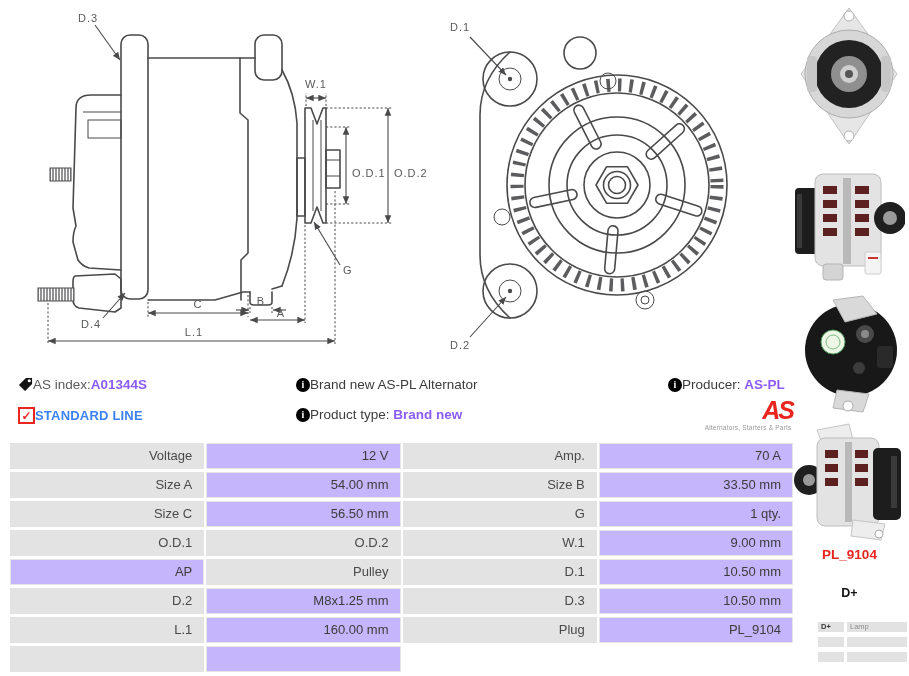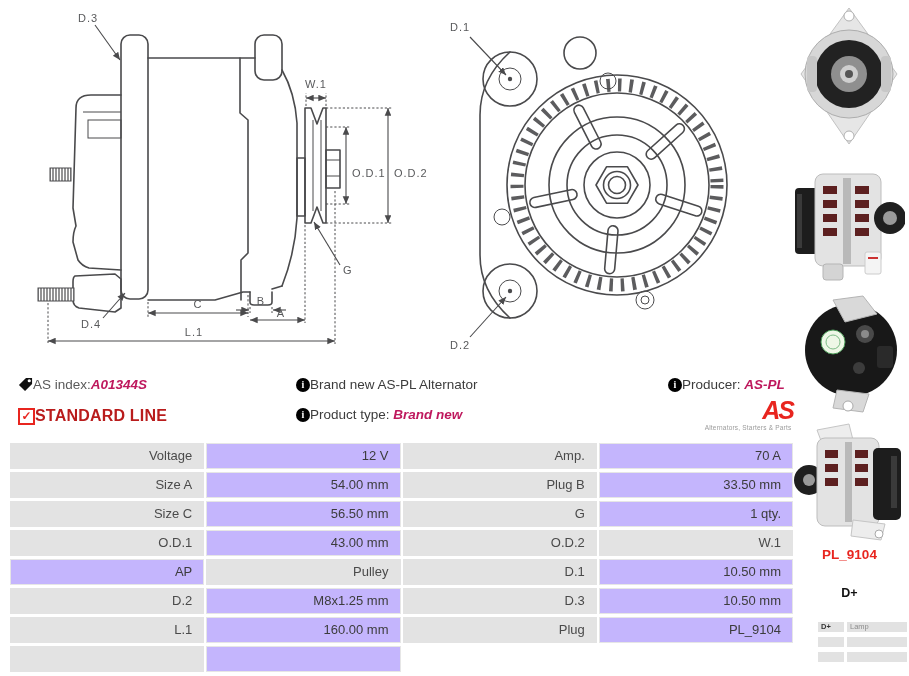--- a/index.html
+++ b/index.html
@@ -9,25 +9,25 @@
   
   .draw{position:absolute;}
   .draw text{font-family:"Liberation Sans",sans-serif;font-size:11px;fill:#58595b;letter-spacing:1px;}
   .ln{stroke:#4a4a4c;stroke-width:1.6;fill:none;stroke-linejoin:round;stroke-linecap:round;}
   .thin{stroke:#4a4a4c;stroke-width:1;fill:none;}
   .dim{stroke:#4a4a4c;stroke-width:1.1;fill:none;}
   .dot{stroke:#4a4a4c;stroke-width:1;fill:none;stroke-dasharray:2.2 2;}
 
   
   .info-item{position:absolute;display:flex;align-items:center;gap:0;font-size:13.5px;color:#5a5a5a;white-space:nowrap;}
-  .info-item b{color:#be185d;font-style:italic;}
+  .info-item b{color:#8b5cf6;}
   .info-icon{width:14px;height:14px;border-radius:50%;background:#000;color:#fff;
              display:inline-flex;align-items:center;justify-content:center;
              font-size:10px;font-weight:bold;font-family:"Liberation Serif",serif;flex:0 0 auto;}
-  .std-line{color:#b91c1c;font-weight:bold;font-size:16px;letter-spacing:.2px;}
+  .std-line{color:#3b82f6;font-weight:bold;font-size:13px;letter-spacing:.2px;}
   .check-icon{width:13px;height:13px;border:2px solid #e8251f;display:inline-flex;align-items:center;justify-content:center;
               color:#e8251f;font-size:12px;font-weight:bold;line-height:1;flex:0 0 auto;}
   .as-logo{position:absolute;left:703px;top:398px;width:90px;text-align:center;}
   .as-logo-top{display:flex;align-items:flex-end;justify-content:center;height:24px;flex-direction:column;}
   .as-text{color:#e8251f;font-weight:bold;font-style:italic;font-size:25px;line-height:1;letter-spacing:-2px;}
   .as-stripes{width:15px;height:19px;margin-left:3px;transform:skewX(-24deg);
               background:repeating-linear-gradient(to bottom,#e8251f 0 2px,rgba(0,0,0,0) 2px 4px);}
   .as-sub{font-size:6.5px;color:#9b9b9b;margin-top:2px;letter-spacing:.2px;}
 
   
@@ -236,33 +236,33 @@
   </div>
 
   <div class="specs">
     <div class="cell lbl">Voltage</div>
     <div class="cell val">12 V</div>
     <div class="cell lbl">Amp.</div>
     <div class="cell val">70 A</div>
 
     <div class="cell lbl">Size A</div>
     <div class="cell val">54.00 mm</div>
-    <div class="cell lbl">Plug B</div>
+    <div class="cell lbl">Size B</div>
     <div class="cell val">33.50 mm</div>
 
     <div class="cell lbl">Size C</div>
     <div class="cell val">56.50 mm</div>
     <div class="cell lbl">G</div>
     <div class="cell val">1 qty.</div>
 
     <div class="cell lbl">O.D.1</div>
-    <div class="cell val">43.00 mm</div>
     <div class="cell lbl">O.D.2</div>
 
     <div class="cell lbl">W.1</div>
+    <div class="cell val">9.00 mm</div>
     <div class="cell val">AP</div>
     <div class="cell lbl">Pulley</div>
 
     <div class="cell lbl">D.1</div>
     <div class="cell val">10.50 mm</div>
     <div class="cell lbl">D.2</div>
     <div class="cell val">M8x1.25 mm</div>
 
     <div class="cell lbl">D.3</div>
     <div class="cell val">10.50 mm</div>

